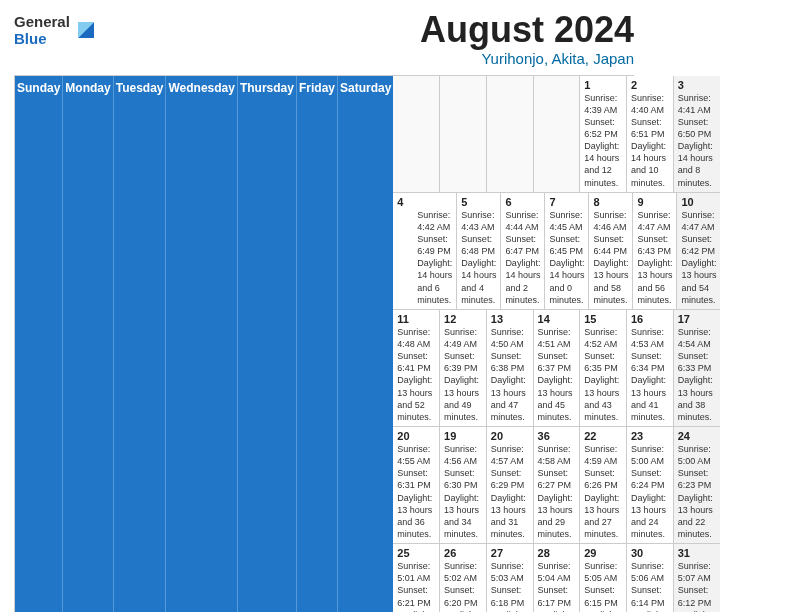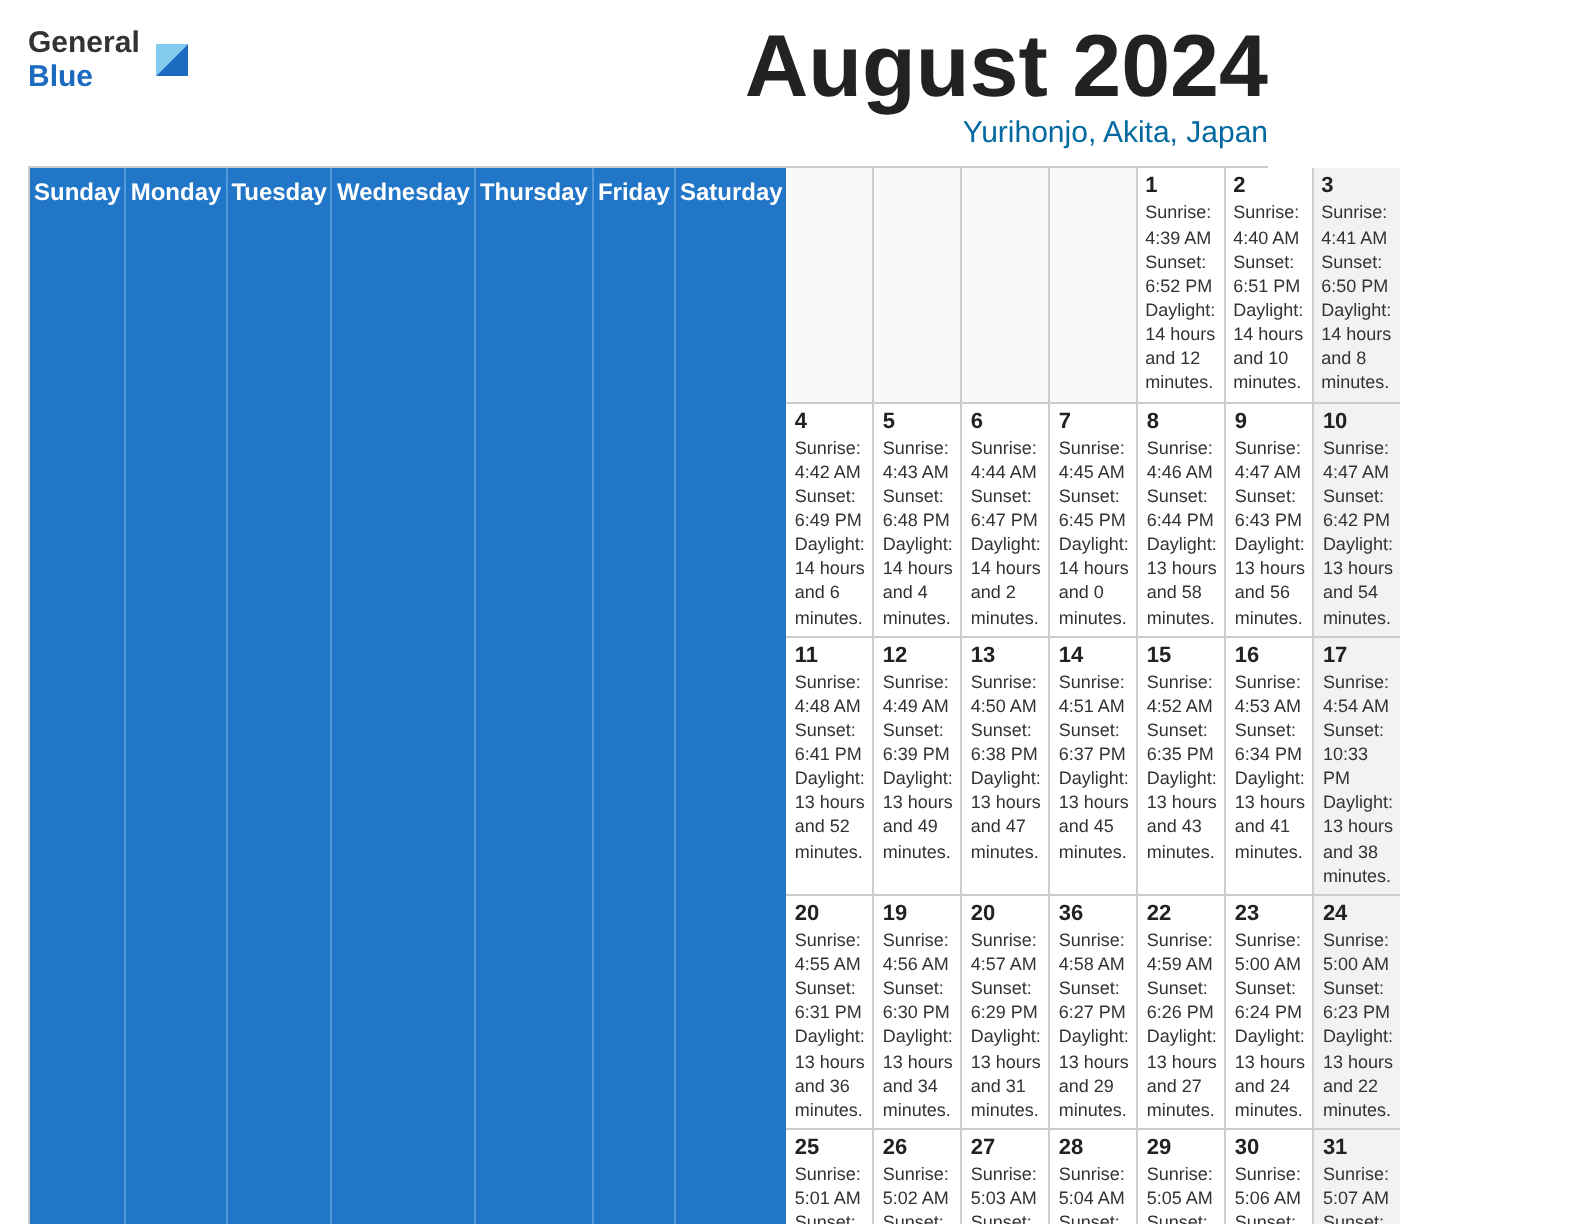--- a/index.html
+++ b/index.html
@@ -36,21 +36,21 @@
     .logo-icon {
       width: 28px;
       height: 28px;
       margin-left: 2px;
       margin-top: -2px;
     }
     .title-block {
       text-align: right;
     }
     .title-month {
-      font-size: 44px;
+      font-size: 36px;
       font-weight: bold;
       color: #222;
       line-height: 1.1;
     }
     .title-location {
       font-size: 15px;
       color: #0369a1;
     }
     .calendar {
       flex: 1;
@@ -168,21 +168,21 @@
           <div class="cal-cell shaded">
             <div class="day-number">3</div>
             <div class="cell-text" style="white-space: pre-wrap;">Sunrise: 4:41 AM
 Sunset: 6:50 PM
 Daylight: 14 hours and 8 minutes.</div>
           </div>
         </div>
         <div class="cal-row">
           <div class="cal-cell">
             <div class="day-number">4</div>
-            <div class="cell-text" style="white-space: pre-wrap;">Sunrise: 4:42 AM
+            <div class="cell-text" style="white-space: pre-wrap; margin-left: 20px;">Sunrise: 4:42 AM
 Sunset: 6:49 PM
 Daylight: 14 hours and 6 minutes.</div>
           </div>
           <div class="cal-cell">
             <div class="day-number">5</div>
             <div class="cell-text" style="white-space: pre-wrap;">Sunrise: 4:43 AM
 Sunset: 6:48 PM
 Daylight: 14 hours and 4 minutes.</div>
           </div>
           <div class="cal-cell">
@@ -249,21 +249,21 @@
           </div>
           <div class="cal-cell">
             <div class="day-number">16</div>
             <div class="cell-text" style="white-space: pre-wrap;">Sunrise: 4:53 AM
 Sunset: 6:34 PM
 Daylight: 13 hours and 41 minutes.</div>
           </div>
           <div class="cal-cell shaded">
             <div class="day-number">17</div>
             <div class="cell-text" style="white-space: pre-wrap;">Sunrise: 4:54 AM
-Sunset: 10:33 PM
+Sunset: 6:33 PM
 Daylight: 13 hours and 38 minutes.</div>
           </div>
         </div>
         <div class="cal-row">
           <div class="cal-cell">
             <div class="day-number">20</div>
             <div class="cell-text" style="white-space: pre-wrap;">Sunrise: 4:55 AM
 Sunset: 6:31 PM
 Daylight: 13 hours and 36 minutes.</div>
           </div>

